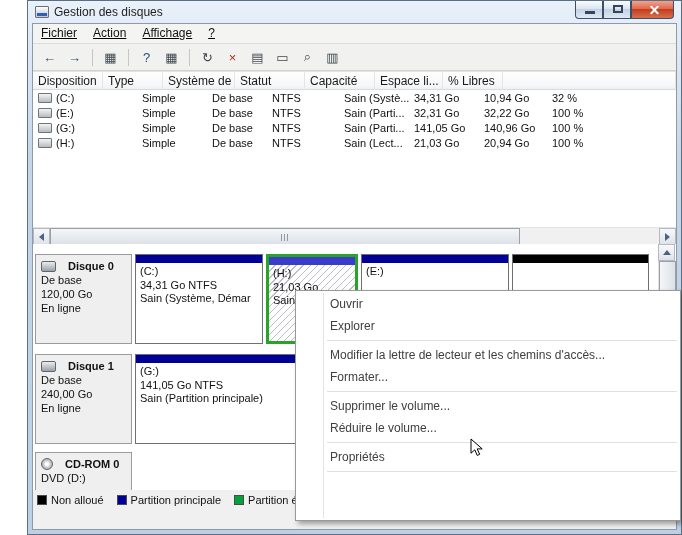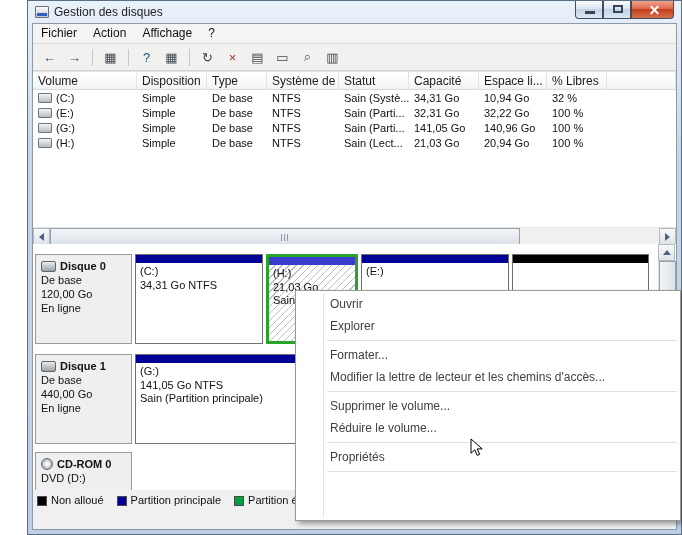--- a/index.html
+++ b/index.html
@@ -21,21 +21,21 @@
   .ctl.close { width:43px; border-radius:0 0 4px 0;
          background:linear-gradient(#f0a28e,#e06a4c 45%,#c03a1e 46%,#d6704a); }
   .glyph-min { position:absolute; left:9px; bottom:4px; width:10px; height:3px; background:#35465c; }
   .glyph-max { position:absolute; left:9px; top:4px; width:10px; height:8px; border:2px solid #35465c; background:transparent; }
   .xbar { position:absolute; left:17px; top:8px; width:11px; height:2px; background:#fff; border-radius:1px; }
   .xbar.a { transform:rotate(45deg); } .xbar.b { transform:rotate(-45deg); }
 
   
   .client { position:absolute; top:22px; left:4px; right:4px; bottom:4px; background:#f0f0f0; border:1px solid #8e9aa6; }
 
-  .menubar { position:absolute; top:0; left:0; right:0; height:20px; background:#f4f4f2; border-bottom:1px solid #dcdcdc; display:flex; align-items:center; }
+  .menubar { position:absolute; top:0; left:0; right:0; height:20px; background:#f4f4f2; border-bottom:1px solid #dcdcdc; display:flex; align-items:center;text-decoration:underline; }
   .menu-top-item { font-size:12px; color:#111; padding:0 8px; line-height:19px; }
 
   .toolbar { position:absolute; top:20px; left:0; right:0; height:27px; background:#f1f1ef; border-bottom:1px solid #d2d2d0; display:flex; align-items:center; padding-left:5px; gap:2px; }
   .tbtn { width:23px; height:21px; display:flex; align-items:center; justify-content:center; font-size:13px; color:#2c4e76; border:1px solid transparent; border-radius:2px; }
   .tbtn.red { color:#a33325; } .tbtn.dark { color:#40484f; }
   .tsep { width:1px; height:17px; background:#c6c6c4; margin:0 4px; }
 
   
   .list-pane { position:absolute; top:47px; left:0; right:0; height:156px; background:#fff; border-top:1px solid #e2e2e2; overflow:hidden; }
   .cols { display:flex; }
@@ -58,42 +58,42 @@
   .hthumb::after { content:""; position:absolute; left:50%; top:5px; width:8px; height:7px; margin-left:-4px;
                    background:repeating-linear-gradient(90deg,#8f98a5 0 1px,transparent 1px 3px); }
 
   
   .graph-pane { position:absolute; top:220px; left:0; right:0; height:246px; background:#fff; overflow:hidden; }
   .disk-row { position:absolute; left:2px; right:21px; display:flex; }
   .row-d0 { top:10px; height:90px; }
   .row-d1 { top:110px; height:90px; }
   .row-cd { top:208px; height:80px; }
   .disk-head { flex:none; width:97px; background:#efefef; border:1px solid #9b9b9b; padding:4px 5px; font-size:11px; line-height:14px; color:#111; overflow:hidden; }
-  .disk-name { font-weight:bold; display:flex; align-items:center; gap:4px; white-space:nowrap; }
+  .disk-name { font-weight:bold; display:flex; align-items:center; gap:12px; white-space:nowrap; }
   .hdd-icon { flex:none; width:15px; height:11px; background:linear-gradient(#ececec,#9aa0a6); border:1px solid #5f666d; border-radius:2px; }
   .cd-icon { flex:none; width:12px; height:12px; border-radius:50%; border:1px solid #666;
              background:radial-gradient(circle,#ffffff 18%,#cdd2d8 45%,#8f969e 100%); }
   .part-area { display:flex; margin-left:3px; gap:3px; }
   .part-box { border:1px solid #707070; background:#fff; display:flex; flex-direction:column; overflow:hidden; }
   .band { flex:none; height:8px; }
   .band-primary { background:#000096; }
   .band-logical { background:#3c3ccc; }
   .band-black { background:#000; }
   .part-body { padding:2px 4px; font-size:11px; line-height:13.5px; color:#111; white-space:nowrap; overflow:hidden; }
   .w-c{width:128px}.w-h{width:92px}.w-e{width:148px}.w-u{width:137px}.w-g{width:480px}
   .part-box.selected { border:3px solid #2aa32a; }
   .part-box.selected .part-body { flex:1; background:repeating-linear-gradient(135deg,#ffffff 0 4px,#bdbdc8 4px 5px); }
 
   
   .vscroll { position:absolute; top:220px; right:1px; width:17px; height:266px; background:#f0f0f0; border-left:1px solid #e0e0e0; }
   .vthumb { position:absolute; top:17px; left:0; width:17px; height:150px; background:linear-gradient(90deg,#f4f6f8,#dde2e8); border:1px solid #98a0ac; }
 
   
   .legend { position:absolute; top:466px; left:0; right:18px; height:20px; background:#f0f0f0; display:flex; align-items:center; gap:13px; padding-left:4px; overflow:hidden; }
-  .leg-item { display:flex; align-items:flex-end; gap:4px; font-size:11px; color:#111; white-space:nowrap; }
+  .leg-item { display:flex; align-items:center; gap:4px; font-size:11px; color:#111; white-space:nowrap; }
   .sw { width:10px; height:10px; border:1px solid #4a4a4a; }
   .sw-unalloc{background:#000;} .sw-primary{background:#000096;} .sw-extended{background:#00a23c;}
 
   
   .ctx-menu { position:absolute; left:295px; top:290px; width:386px; height:231px; background:#ffffff; border:1px solid #999999;
               box-shadow:3px 3px 5px rgba(0,0,0,0.35); padding:2px 0; z-index:50; }
   .ctx-menu::before { content:""; position:absolute; left:27px; top:2px; bottom:2px; width:1px; background:#e2e3e5; }
   .menu-item { height:22px; line-height:22px; padding-left:34px; font-size:12px; color:#404040; white-space:nowrap; overflow:hidden; }
   .menu-item.disabled { color:#a3a3a3; }
   .menu-sep { height:1px; background:#e0e0e0; margin:3px 3px 3px 31px; }
@@ -145,21 +145,20 @@
         <span class="tbtn dark">↻</span>
         <span class="tbtn red">×</span>
         <span class="tbtn dark">▤</span>
         <span class="tbtn dark">▭</span>
         <span class="tbtn dark">⌕</span>
         <span class="tbtn dark">▥</span>
       </div>
 
       <div class="list-pane">
         <div class="cols">
-          <div class="hcell c0">Volume</div>
           <div class="hcell c1">Disposition</div>
           <div class="hcell c2">Type</div>
           <div class="hcell c3">Système de ...</div>
           <div class="hcell c4">Statut</div>
           <div class="hcell c5">Capacité</div>
           <div class="hcell c6">Espace li...</div>
           <div class="hcell c7">% Libres</div>
           <div class="hcell cfill"></div>
         </div>
 
@@ -241,20 +240,21 @@
             <div>De base</div>
             <div>120,00 Go</div>
             <div>En ligne</div>
           </div>
           <div class="part-area">
             <div class="part-box w-c">
               <div class="band band-primary"></div>
               <div class="part-body">
                 <div>(C:)</div>
                 <div>34,31 Go NTFS</div>
+                <div>Sain (Système, Démar</div>
               </div>
             </div>
             <div class="part-box selected w-h">
               <div class="band band-logical"></div>
               <div class="part-body">
                 <div>(H:)</div>
                 <div>21,03 Go</div>
                 <div>Sain (Lec</div>
               </div>
             </div>
@@ -271,21 +271,21 @@
           </div>
         </div>
 
         <div class="disk-row row-d1">
           <div class="disk-head">
             <div class="disk-name">
                 <span class="hdd-icon"></span>
                 <span>Disque 1</span>
               </div>
             <div>De base</div>
-            <div>440,00 Go</div>
+            <div>240,00 Go</div>
             <div>En ligne</div>
           </div>
           <div class="part-area">
             <div class="part-box w-g">
               <div class="band band-primary"></div>
               <div class="part-body">
                 <div>(G:)</div>
                 <div>141,05 Go NTFS</div>
                 <div>Sain (Partition principale)</div>
               </div>
@@ -330,22 +330,22 @@
         </span>
       </div>
 
     </div>
   </div>
 
   <div class="ctx-menu">
     <div class="menu-item">Ouvrir</div>
     <div class="menu-item">Explorer</div>
     <div class="menu-sep"></div>
+    <div class="menu-item">Modifier la lettre de lecteur et les chemins d'accès...</div>
     <div class="menu-item">Formater...</div>
-    <div class="menu-item">Modifier la lettre de lecteur et les chemins d'accès...</div>
     <div class="menu-sep"></div>
     <div class="menu-item">Supprimer le volume...</div>
     <div class="menu-item">Réduire le volume...</div>
     <div class="menu-sep"></div>
     <div class="menu-item">Propriétés</div>
     <div class="menu-sep"></div>
   </div>
 
   <div class="cursor">
     <svg width="15" height="20" viewBox="0 0 15 20">

